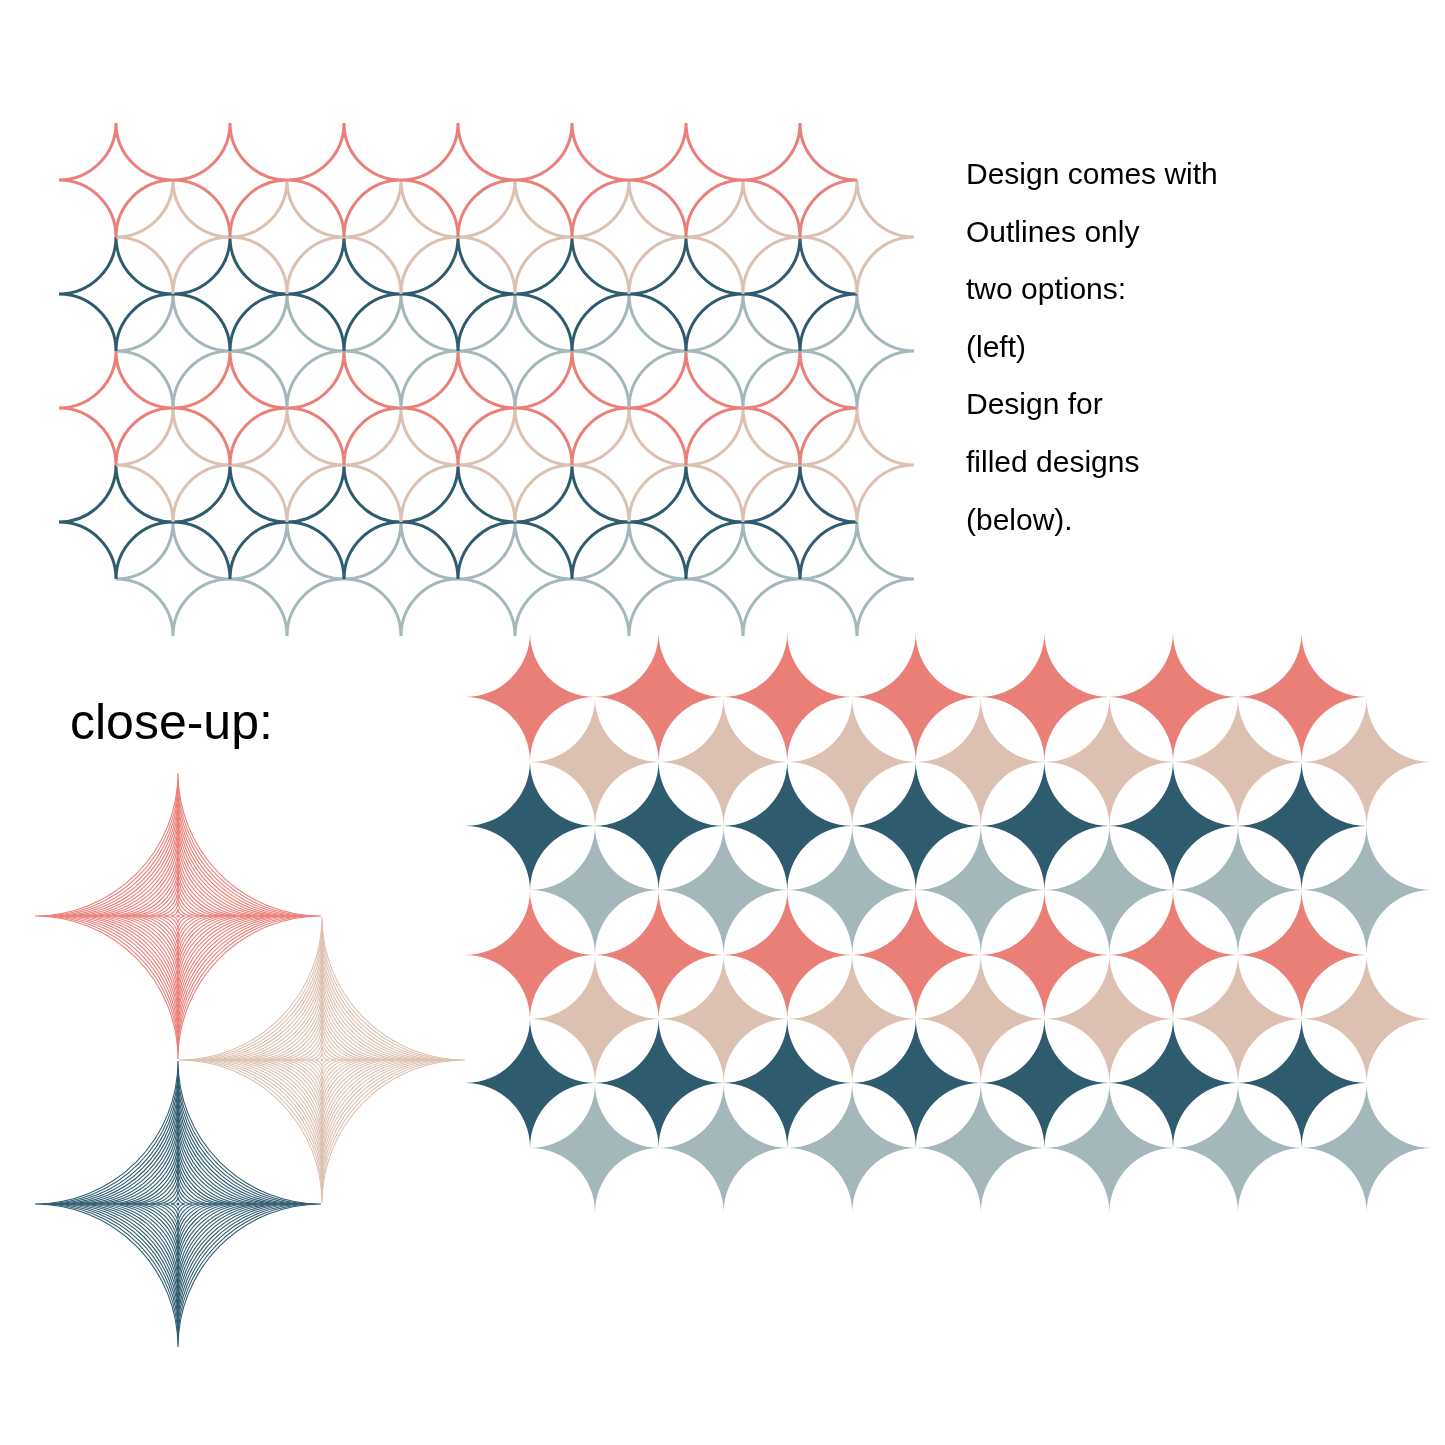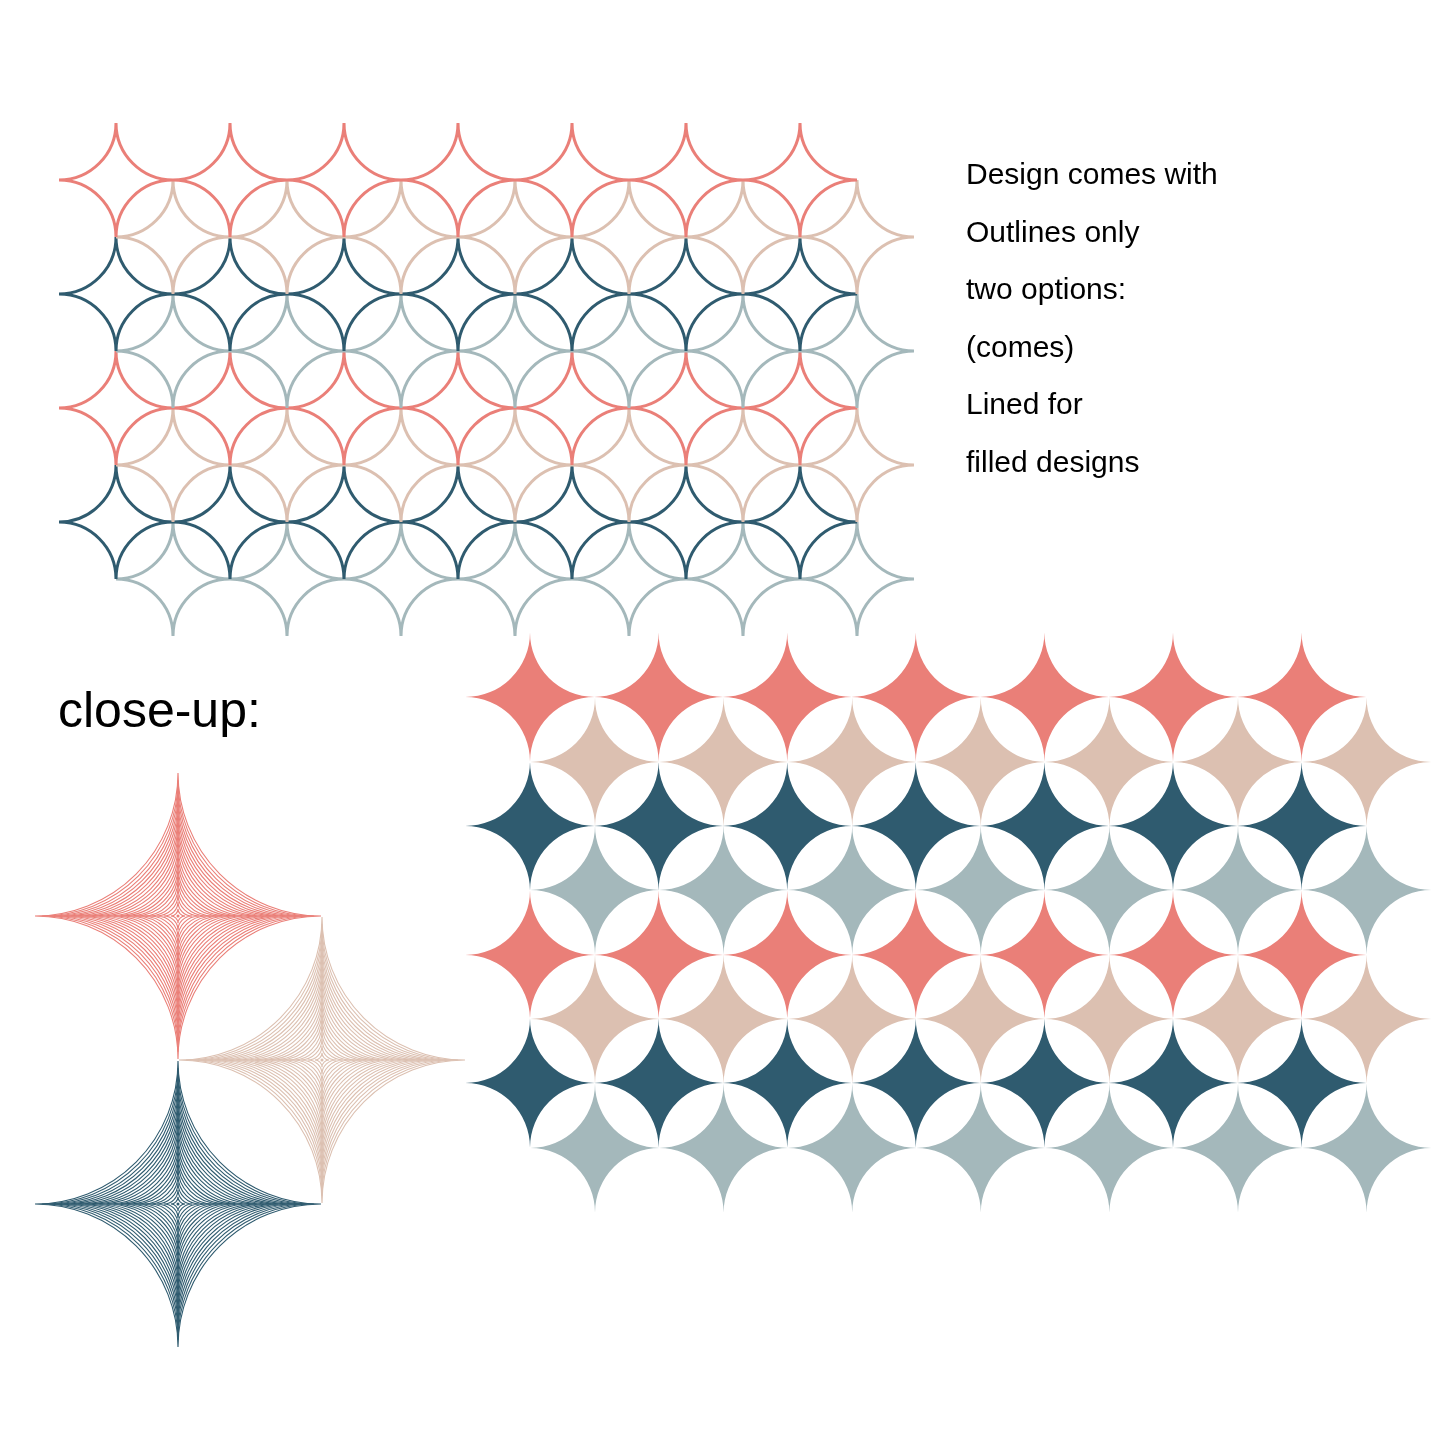--- a/index.html
+++ b/index.html
@@ -2,21 +2,21 @@
 <html><head>
 <meta charset="utf-8">
 <style>
   html, body { margin: 0; padding: 0; background: #ffffff; }
   body { width: 1445px; height: 1445px; position: relative; overflow: hidden;
          font-family: "Liberation Sans", "DejaVu Sans", sans-serif; color: #000; }
   .canvas { position: absolute; left: 0; top: 0; width: 1445px; height: 1445px; }
   .description { position: absolute; left: 966px; top: 145px; margin: 0;
                  font-size: 30px; line-height: 57.6px; font-weight: normal; }
   .description span { display: block; white-space: nowrap; }
-  .closeup-label { position: absolute; left: 58px; top: 680px; margin: 0;
+  .closeup-label { position: absolute; left: 58px; top: 680px; margin: 12px;
                    font-size: 50px; line-height: 60px; font-weight: normal; white-space: nowrap; }
 </style>
 </head>
 <body>
 
 <svg class="canvas" width="1445" height="1445" viewBox="0 0 1445 1445" xmlns="http://www.w3.org/2000/svg">
   <g id="outline-group">
       <path d="M173.00,522.00 A57.00 57.00 0 0 1 116.00,579.00 A57.00 57.00 0 0 1 173.00,636.00 A57.00 57.00 0 0 1 230.00,579.00 A57.00 57.00 0 0 1 173.00,522.00 Z" fill="none" stroke="#A4B8BB" stroke-width="3" stroke-linejoin="miter"></path>
       <path d="M287.00,522.00 A57.00 57.00 0 0 1 230.00,579.00 A57.00 57.00 0 0 1 287.00,636.00 A57.00 57.00 0 0 1 344.00,579.00 A57.00 57.00 0 0 1 287.00,522.00 Z" fill="none" stroke="#A4B8BB" stroke-width="3" stroke-linejoin="miter"></path>
       <path d="M401.00,522.00 A57.00 57.00 0 0 1 344.00,579.00 A57.00 57.00 0 0 1 401.00,636.00 A57.00 57.00 0 0 1 458.00,579.00 A57.00 57.00 0 0 1 401.00,522.00 Z" fill="none" stroke="#A4B8BB" stroke-width="3" stroke-linejoin="miter"></path>
@@ -202,18 +202,19 @@
         <path d="M178.00,908.85 A7.15 7.15 0 0 1 170.85,916.00 A7.15 7.15 0 0 1 178.00,923.15 A7.15 7.15 0 0 1 185.15,916.00 A7.15 7.15 0 0 1 178.00,908.85 Z" fill="none" stroke="#EA7F78" stroke-width="1.1" stroke-linejoin="miter"></path>
         <circle cx="178" cy="916" r="1.5" fill="#EA7F78"></circle>
       </g>
     </g>
 </svg>
 
 <div class="description">
   <span>Design comes with</span>
   <span>Outlines only</span>
   <span>two options:</span>
-  <span>(comes)</span>
-  <span>Lined for</span>
+  <span>(left)</span>
+  <span>Design for</span>
   <span>filled designs</span>
+  <span>(below).</span>
 </div>
 
 <div class="closeup-label">close-up:</div>
 
 </body></html>

